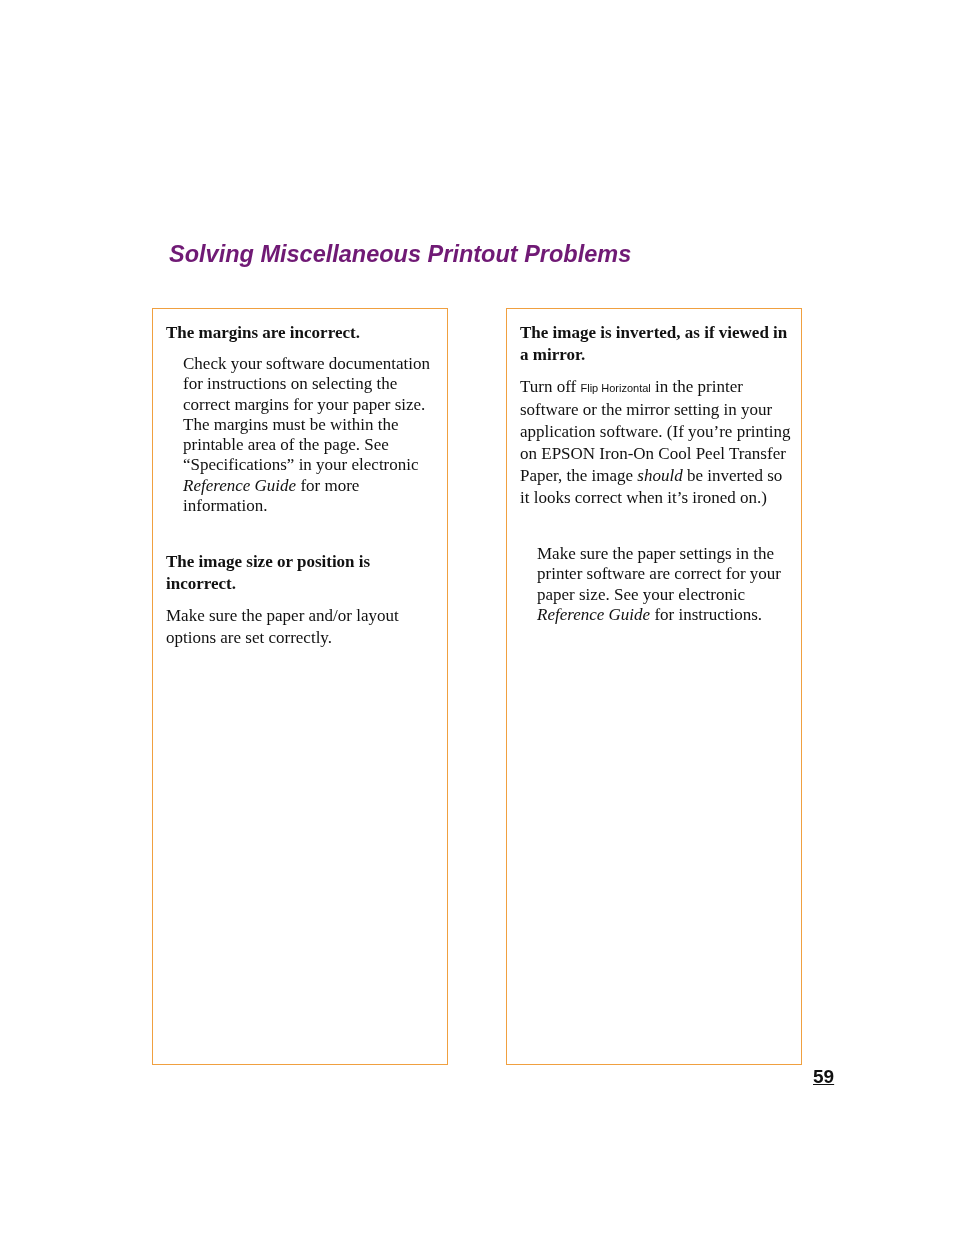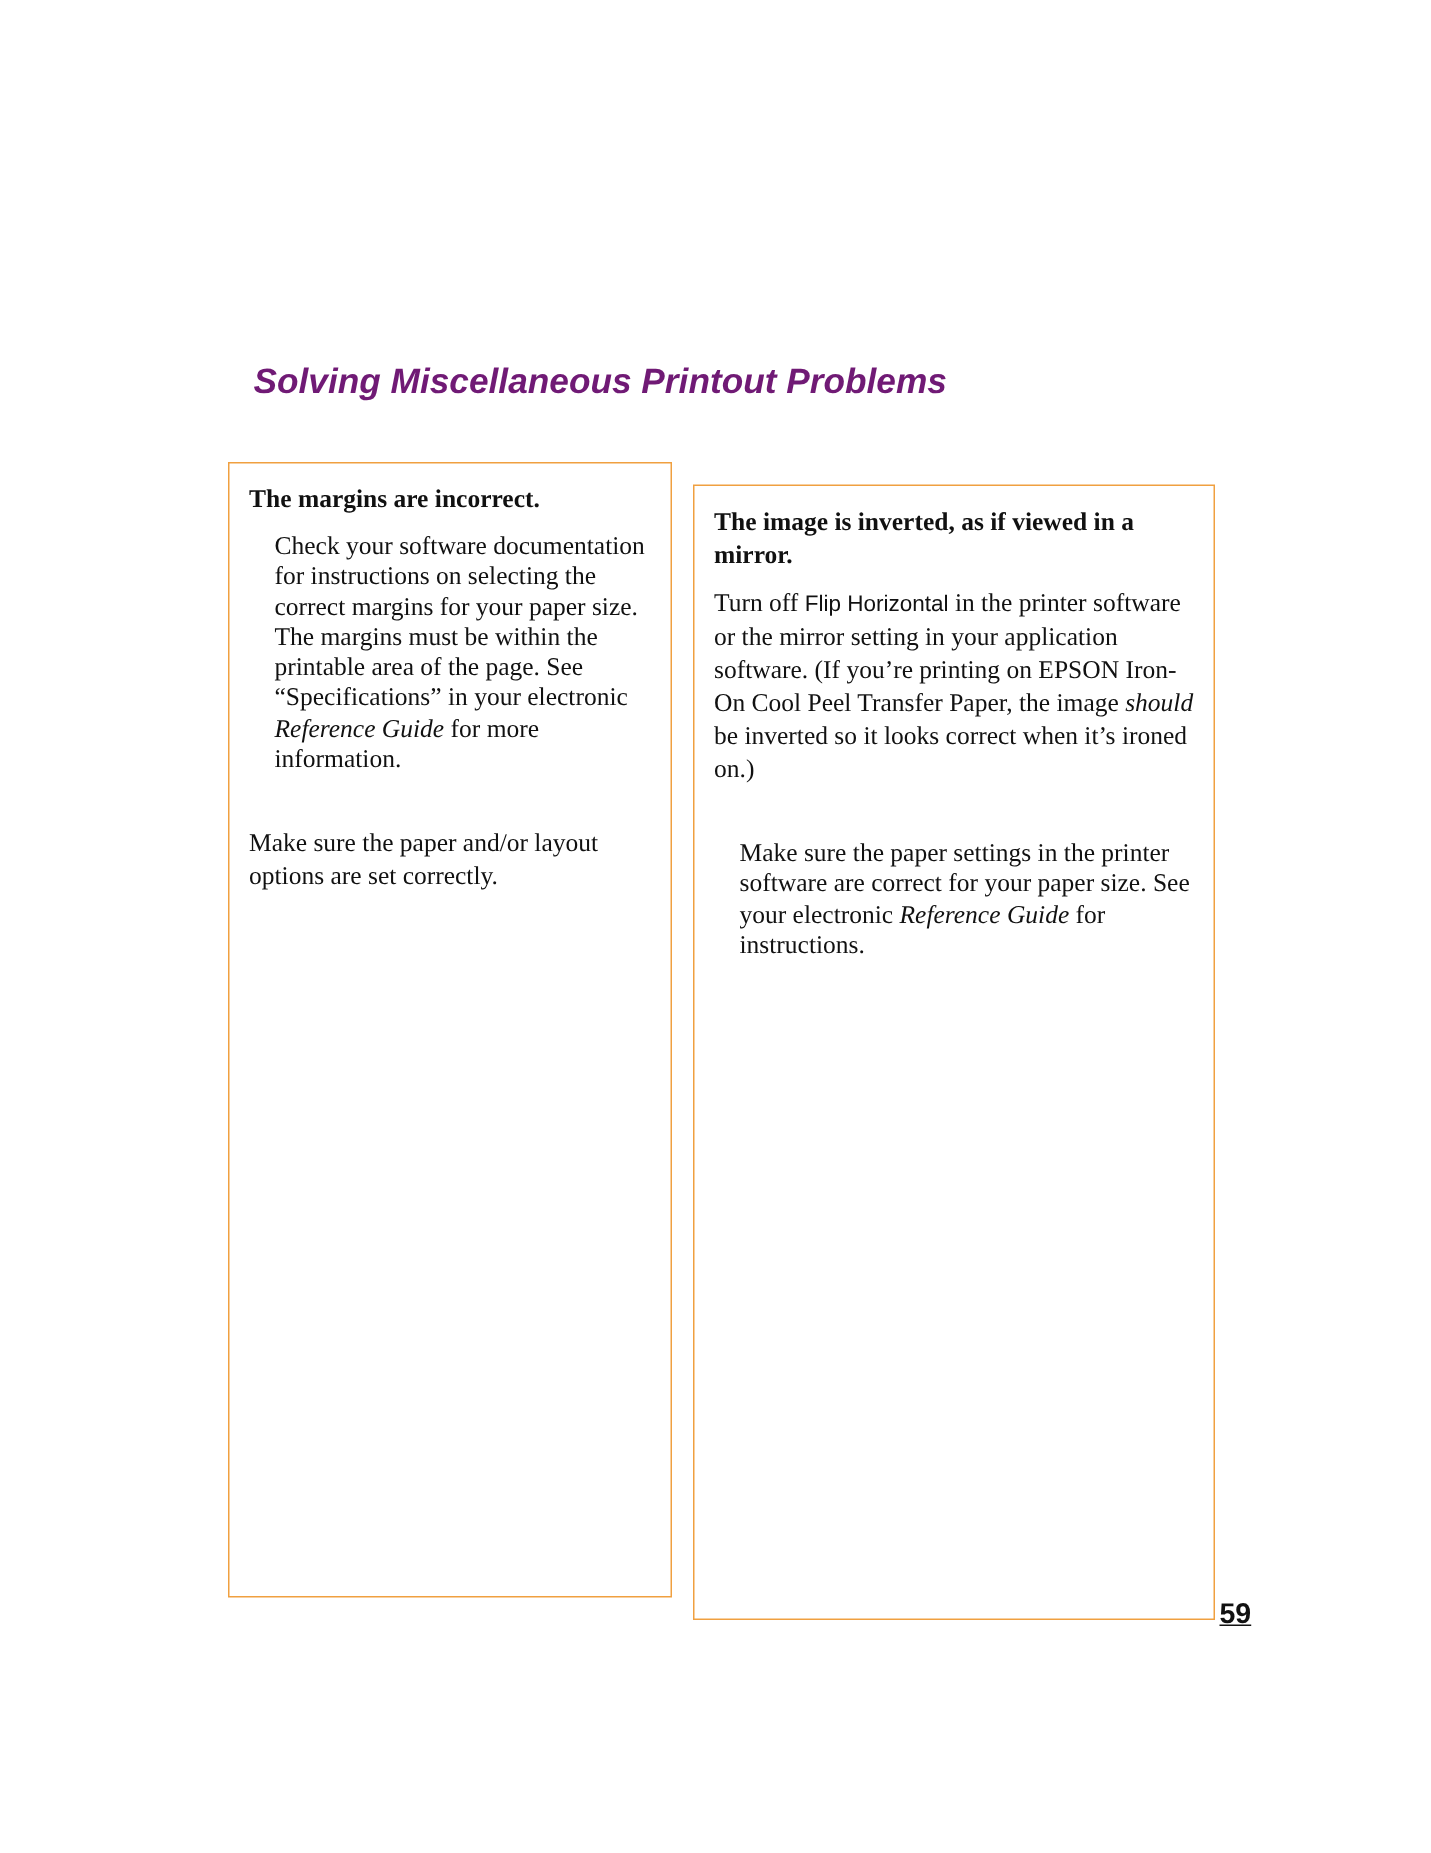--- a/index.html
+++ b/index.html
@@ -9,46 +9,47 @@
       font-family: "Liberation Sans", sans-serif;
       font-weight: bold; font-style: italic;
       font-size: 23.5px; color: #701a75; letter-spacing: 0px;
     }
     .box {
       position: absolute; top: 308px; height: 757px;
       border: 1.3px solid #f0a040; box-sizing: border-box;
       font-family: "Liberation Serif", serif; color: #111;
     }
     .box.left { left: 152px; width: 296px; }
-    .box.right { left: 462px; width: 348px; margin-top: 15px; }
+    .box.right { left: 506px; width: 296px; }
     .inner { position: absolute; left: 13px; right: 10px; top: 13px; }
     .h {
       font-weight: bold; font-size: 17px; line-height: 22px; margin: 0 0 10px 0;
     }
     .p { font-size: 17px; line-height: 20.3px; margin: 0 0 11px 0; }
     .p.indent { padding-left: 17px; }
     .p.flush { line-height: 22px; }
     .gap { height: 24px; }
-    .sans { font-family: "Liberation Sans", sans-serif; font-size: 15px; }
+    .sans { font-family: "Liberation Sans", sans-serif; font-size: 11px; }
     .pagenum {
       position: absolute; left: 813px; top: 1066px;
       font-family: "Liberation Sans", sans-serif; font-weight: bold;
       font-size: 19px; color: #111; text-decoration: underline;
     }
   </style>
 </head>
 <body>
 
 <div class="title">Solving Miscellaneous Printout Problems</div>
 
 <div class="box left">
   <div class="inner">
     <div class="h">The margins are incorrect.</div>
     <div class="p indent"><span>Check your software documentation for instructions on selecting the correct margins for your paper size. The margins must be within the printable area of the page. See “Specifications” in your electronic </span><i>Reference Guide</i><span> for more information.</span></div>
     <div class="gap"></div>
+    <div class="h">The image size or position is incorrect.</div>
     <div class="p flush">Make sure the paper and/or layout options are set correctly.</div>
   </div>
 </div>
 
 <div class="box right">
   <div class="inner">
     <div class="h">The image is inverted, as if viewed in a mirror.</div>
     <div class="p flush"><span>Turn off </span><span class="sans">Flip Horizontal</span><span> in the printer software or the mirror setting in your application software. (If you’re printing on EPSON Iron-On Cool Peel Transfer Paper, the image </span><i>should</i><span> be inverted so it looks correct when it’s ironed on.)</span></div>
     <div class="gap"></div>
     <div class="p indent"><span>Make sure the paper settings in the printer software are correct for your paper size. See your electronic </span><i>Reference Guide</i><span> for instructions.</span></div>

